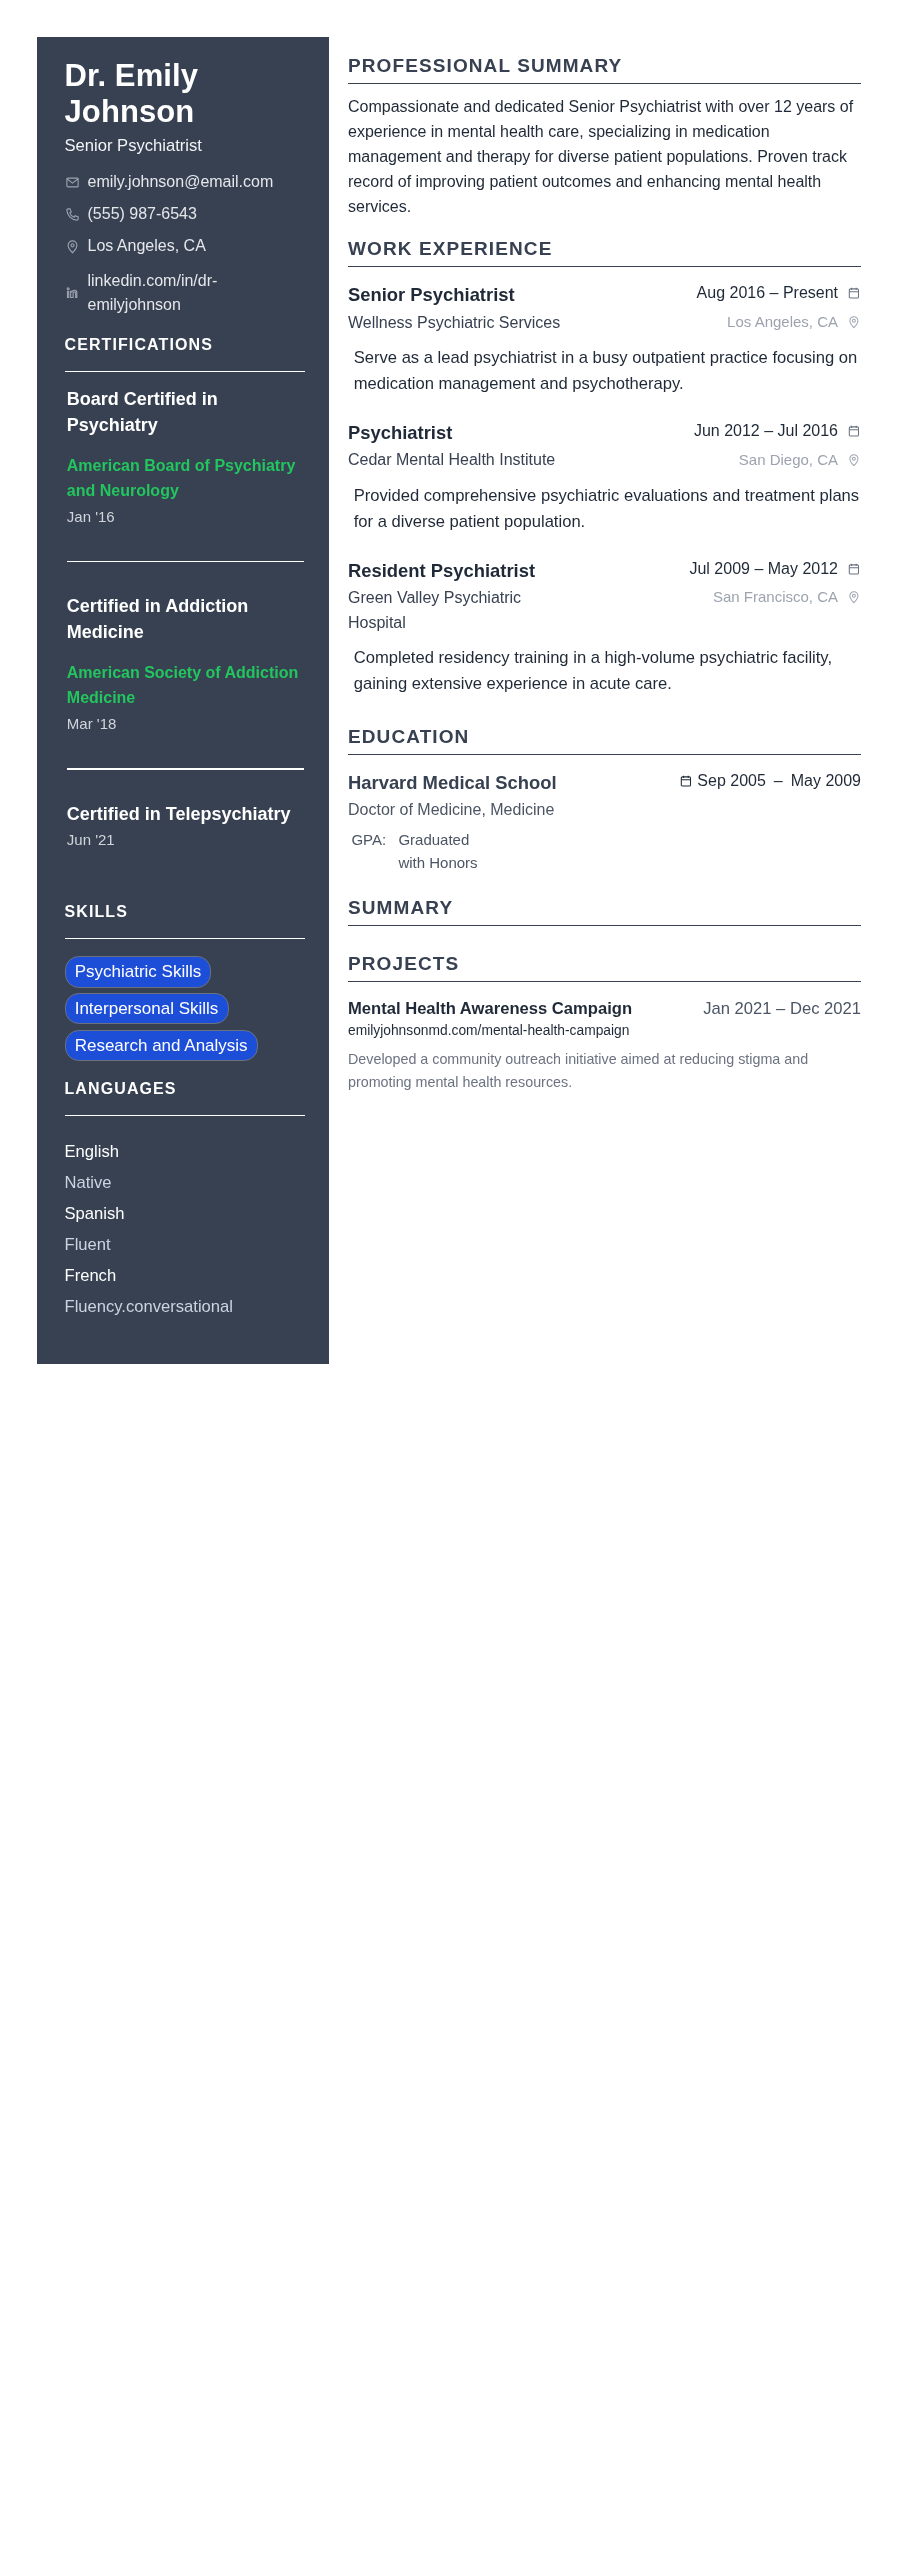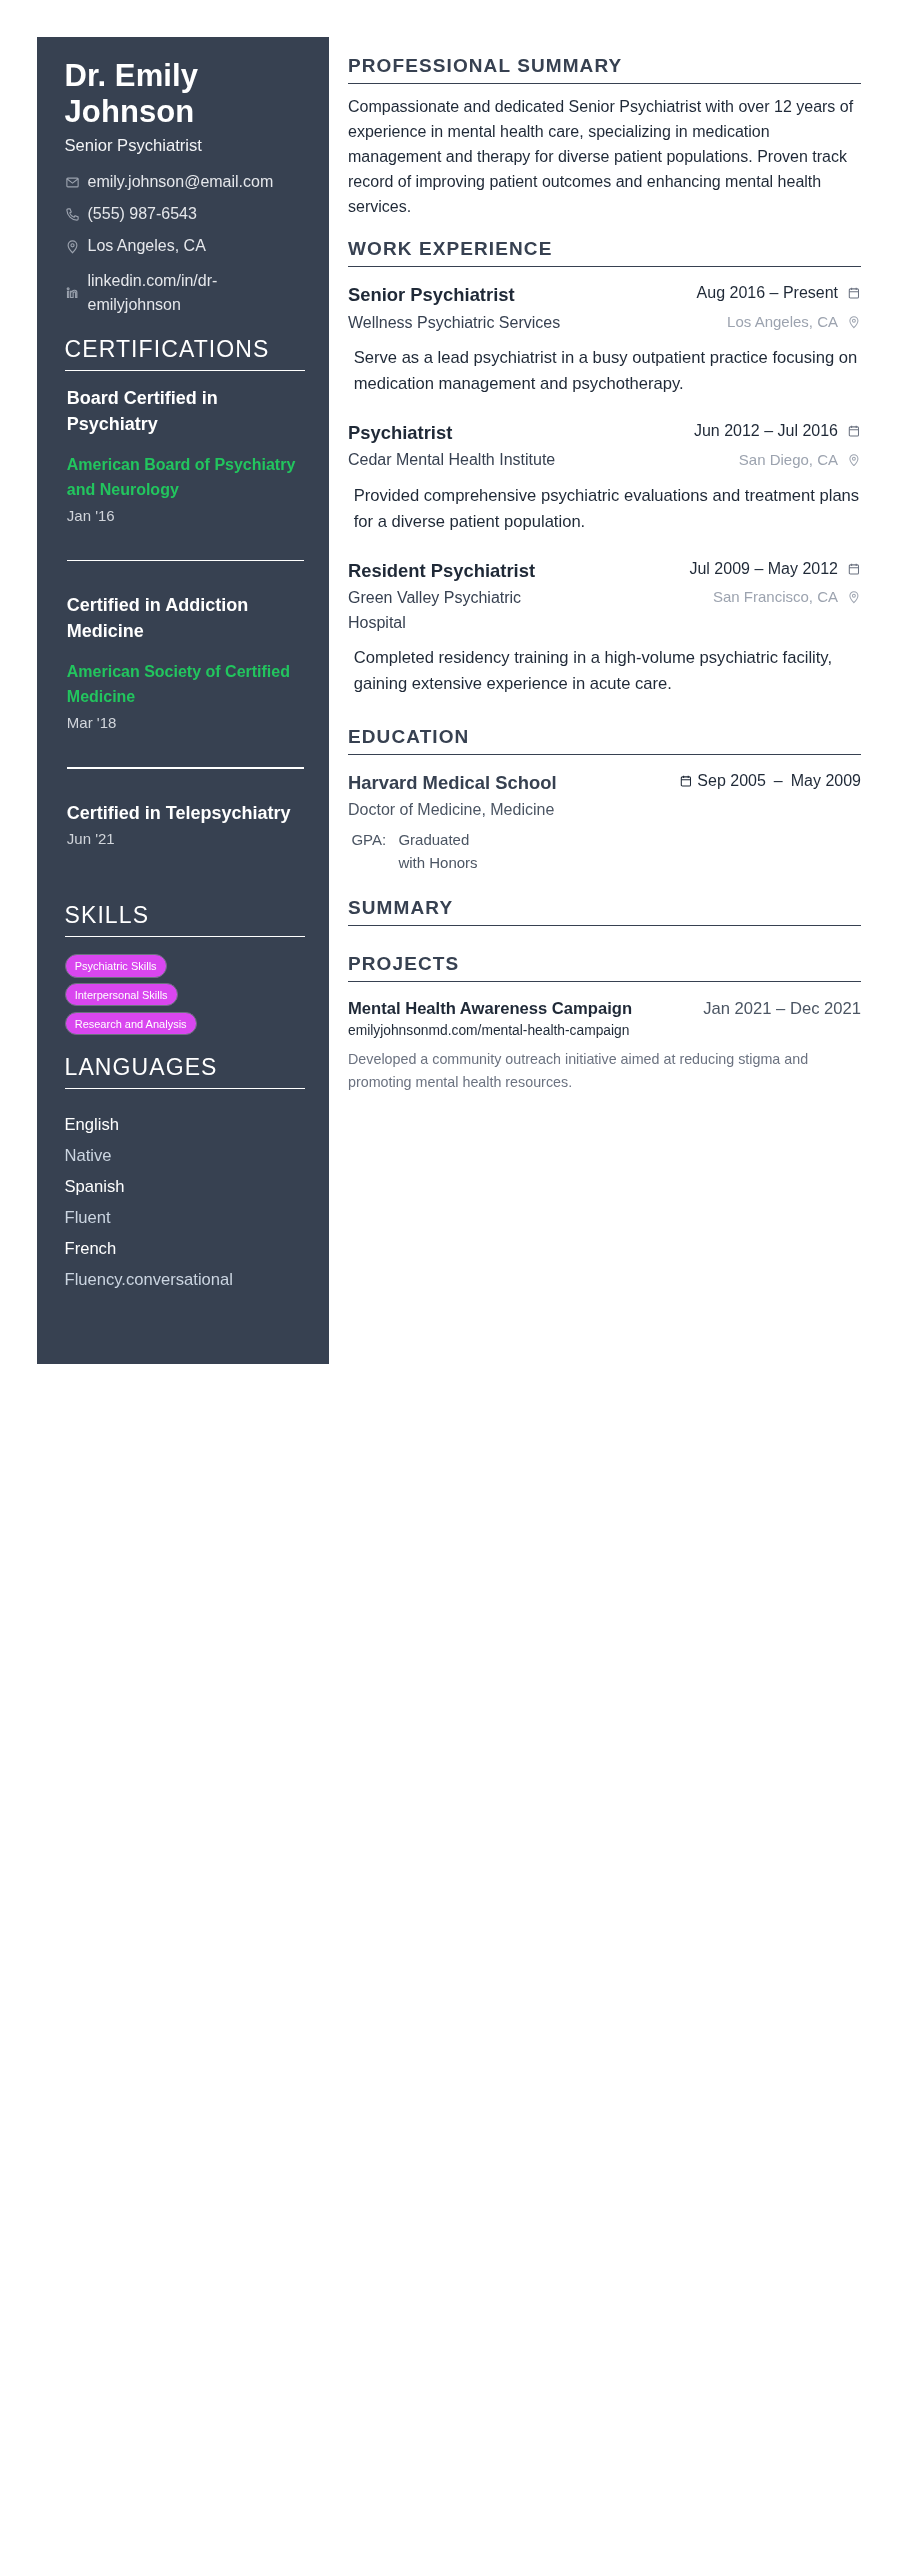--- a/index.html
+++ b/index.html
@@ -12,29 +12,29 @@
     background: #374151; color: #ffffff; padding: 20.6px 27.5px 0 27.5px; overflow: hidden;
   }
   .name { font-size: 31px; font-weight: 700; line-height: 36px; letter-spacing: 0.1px; }
   .job-title { font-size: 16.6px; margin-top: 6.9px; color: #f3f4f6; }
   .contacts { margin-top: 17px; }
   .contact { display: flex; align-items: center; font-size: 16px; color: #e5e7eb; margin-bottom: 13.8px; }
   .contact .ico { width: 15px; height: 15px; margin-right: 8px; flex: none; display: flex; align-items: center; justify-content: center; }
   .contact .ico svg { width: 15px; height: 15px; stroke: #9ca3af; fill: none; stroke-width: 1.8; }
   .contact.multi .txt { line-height: 24px; }
 
-  .side-head { font-size: 23px; font-weight: 400; letter-spacing: 1.1px; margin-top: 19.5px; padding-bottom: 7px; border-bottom: 1.7px solid #ffffff; width: 240px; }
+  .side-head { font-size: 16px; font-weight: 700; letter-spacing: 1.1px; margin-top: 19.5px; padding-bottom: 17px; border-bottom: 1.7px solid #ffffff; width: 240px; }
   .cert { padding: 13.8px 2.3px 0 2.3px; width: 240px; }
   .cert-name { font-size: 18px; font-weight: 700; line-height: 26px; }
   .cert-issuer { font-size: 16px; font-weight: 700; line-height: 25px; margin-top: 15px; color: #22c55e; }
   .cert-date { font-size: 15px; color: #d1d5db; margin-top: 4.6px; }
   .cert-divider { height: 1.7px; background: #ffffff; margin: 36px 0 0 2.3px; width: 237px; }
 
   .skills { margin-top: 17px; }
-  .skill { display: inline-block; font-size: 11px; color: #ffffff; background: #d946ef; border: 1.1px solid #6b7280; border-radius: 13.8px; padding: 4.6px 9.2px; margin-bottom: 5.7px; }
+  .skill { display: inline-block; font-size: 17px; color: #ffffff; background: #1d4ed8; border: 1.1px solid #6b7280; border-radius: 13.8px; padding: 4.6px 9.2px; margin-bottom: 5.7px; }
   .skill-wrap { display: block; }
 
   .languages { margin-top: 20.6px; }
   .lang-row { display: flex; font-size: 16.6px; line-height: 31px; white-space: nowrap; flex-direction: column; }
   .lang-name { width: 87px; color: #ffffff; }
   .lang-level { color: #cbd5e1; }
 
   
   .main { position: absolute; left: 348px; top: 55px; width: 513px; }
   .main-head { font-size: 19px; font-weight: 700; color: #374151; letter-spacing: 1.1px; padding-bottom: 5.7px; border-bottom: 1.7px solid #374151; }
@@ -124,21 +124,21 @@
   <div class="side-head">CERTIFICATIONS</div>
   <div>
     <div class="cert">
       <div class="cert-name">Board Certified in Psychiatry</div>
       <div class="cert-issuer">American Board of Psychiatry and Neurology</div>
       <div class="cert-date">Jan '16</div>
     </div>
     <div class="cert-divider"></div>
     <div class="cert" style="padding-top:31px">
       <div class="cert-name">Certified in Addiction Medicine</div>
-      <div class="cert-issuer">American Society of Certified Medicine</div>
+      <div class="cert-issuer">American Society of Addiction Medicine</div>
       <div class="cert-date">Mar '18</div>
     </div>
     <div class="cert-divider"></div>
     <div class="cert" style="padding-top:31px">
       <div class="cert-name">Certified in Telepsychiatry</div>
       <div class="cert-date">Jun '21</div>
     </div>
   </div>
 
   <div class="side-head" style="margin-top:55px">SKILLS</div>

